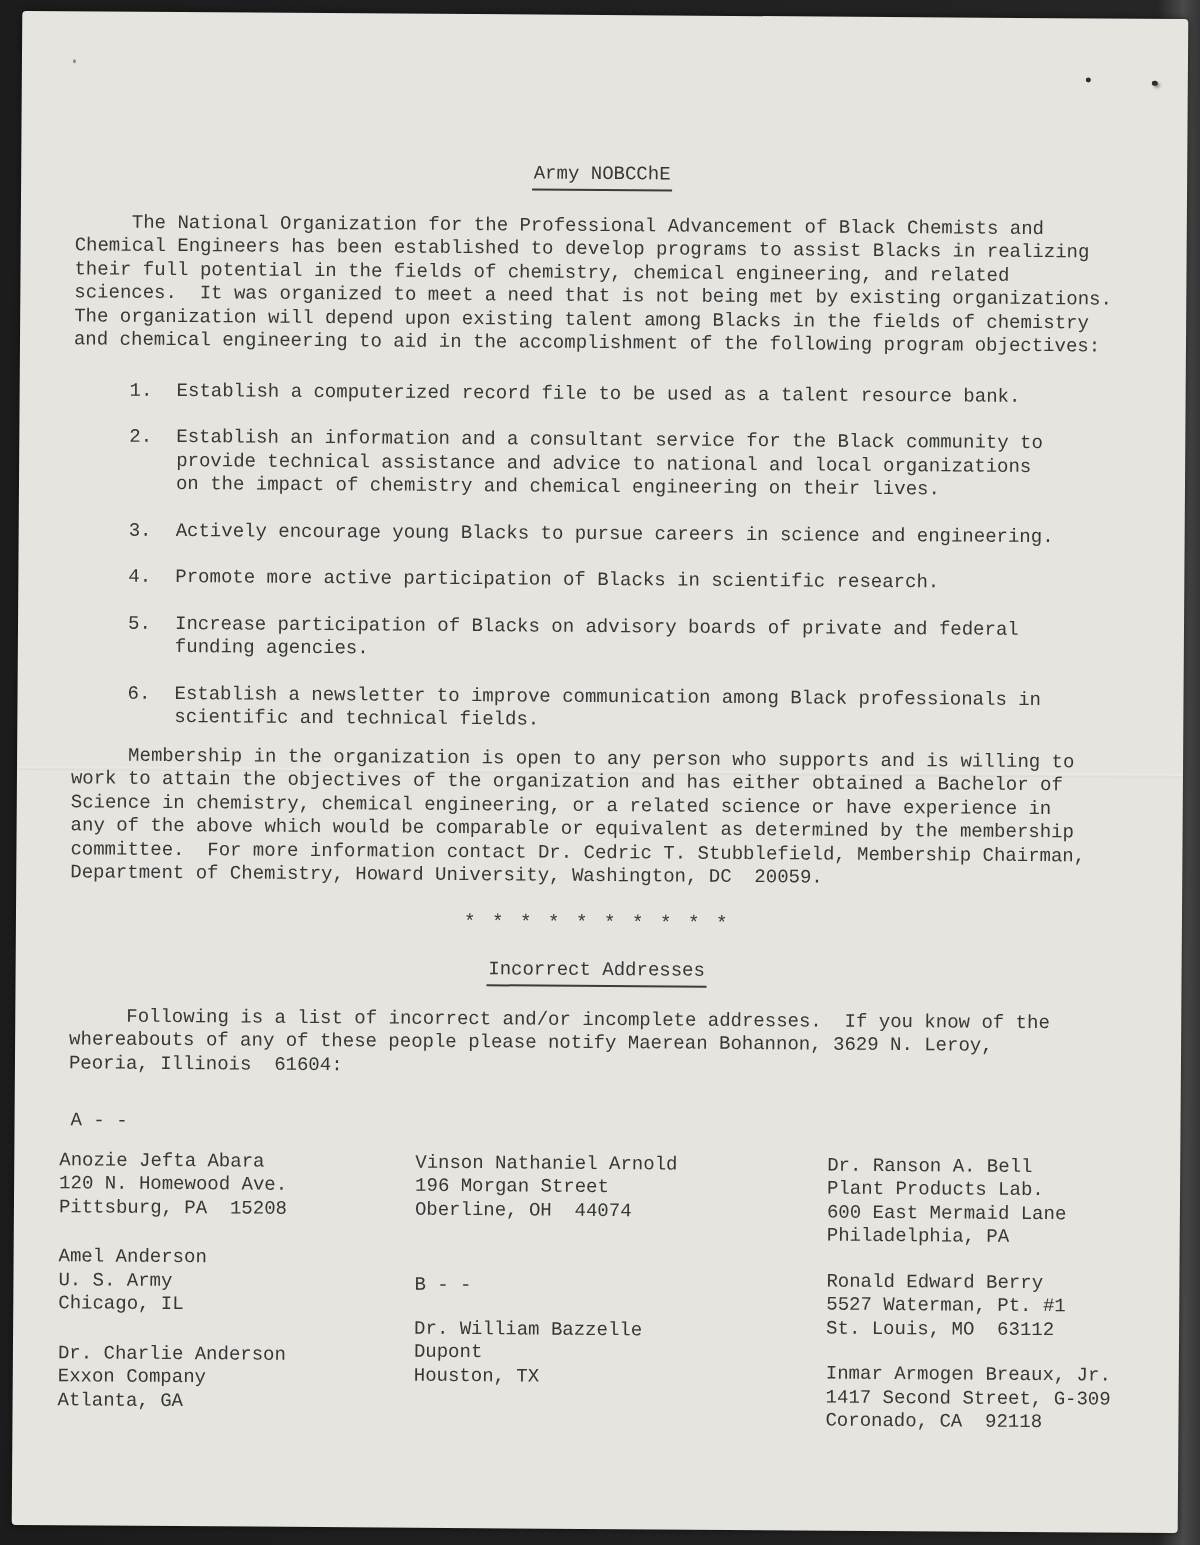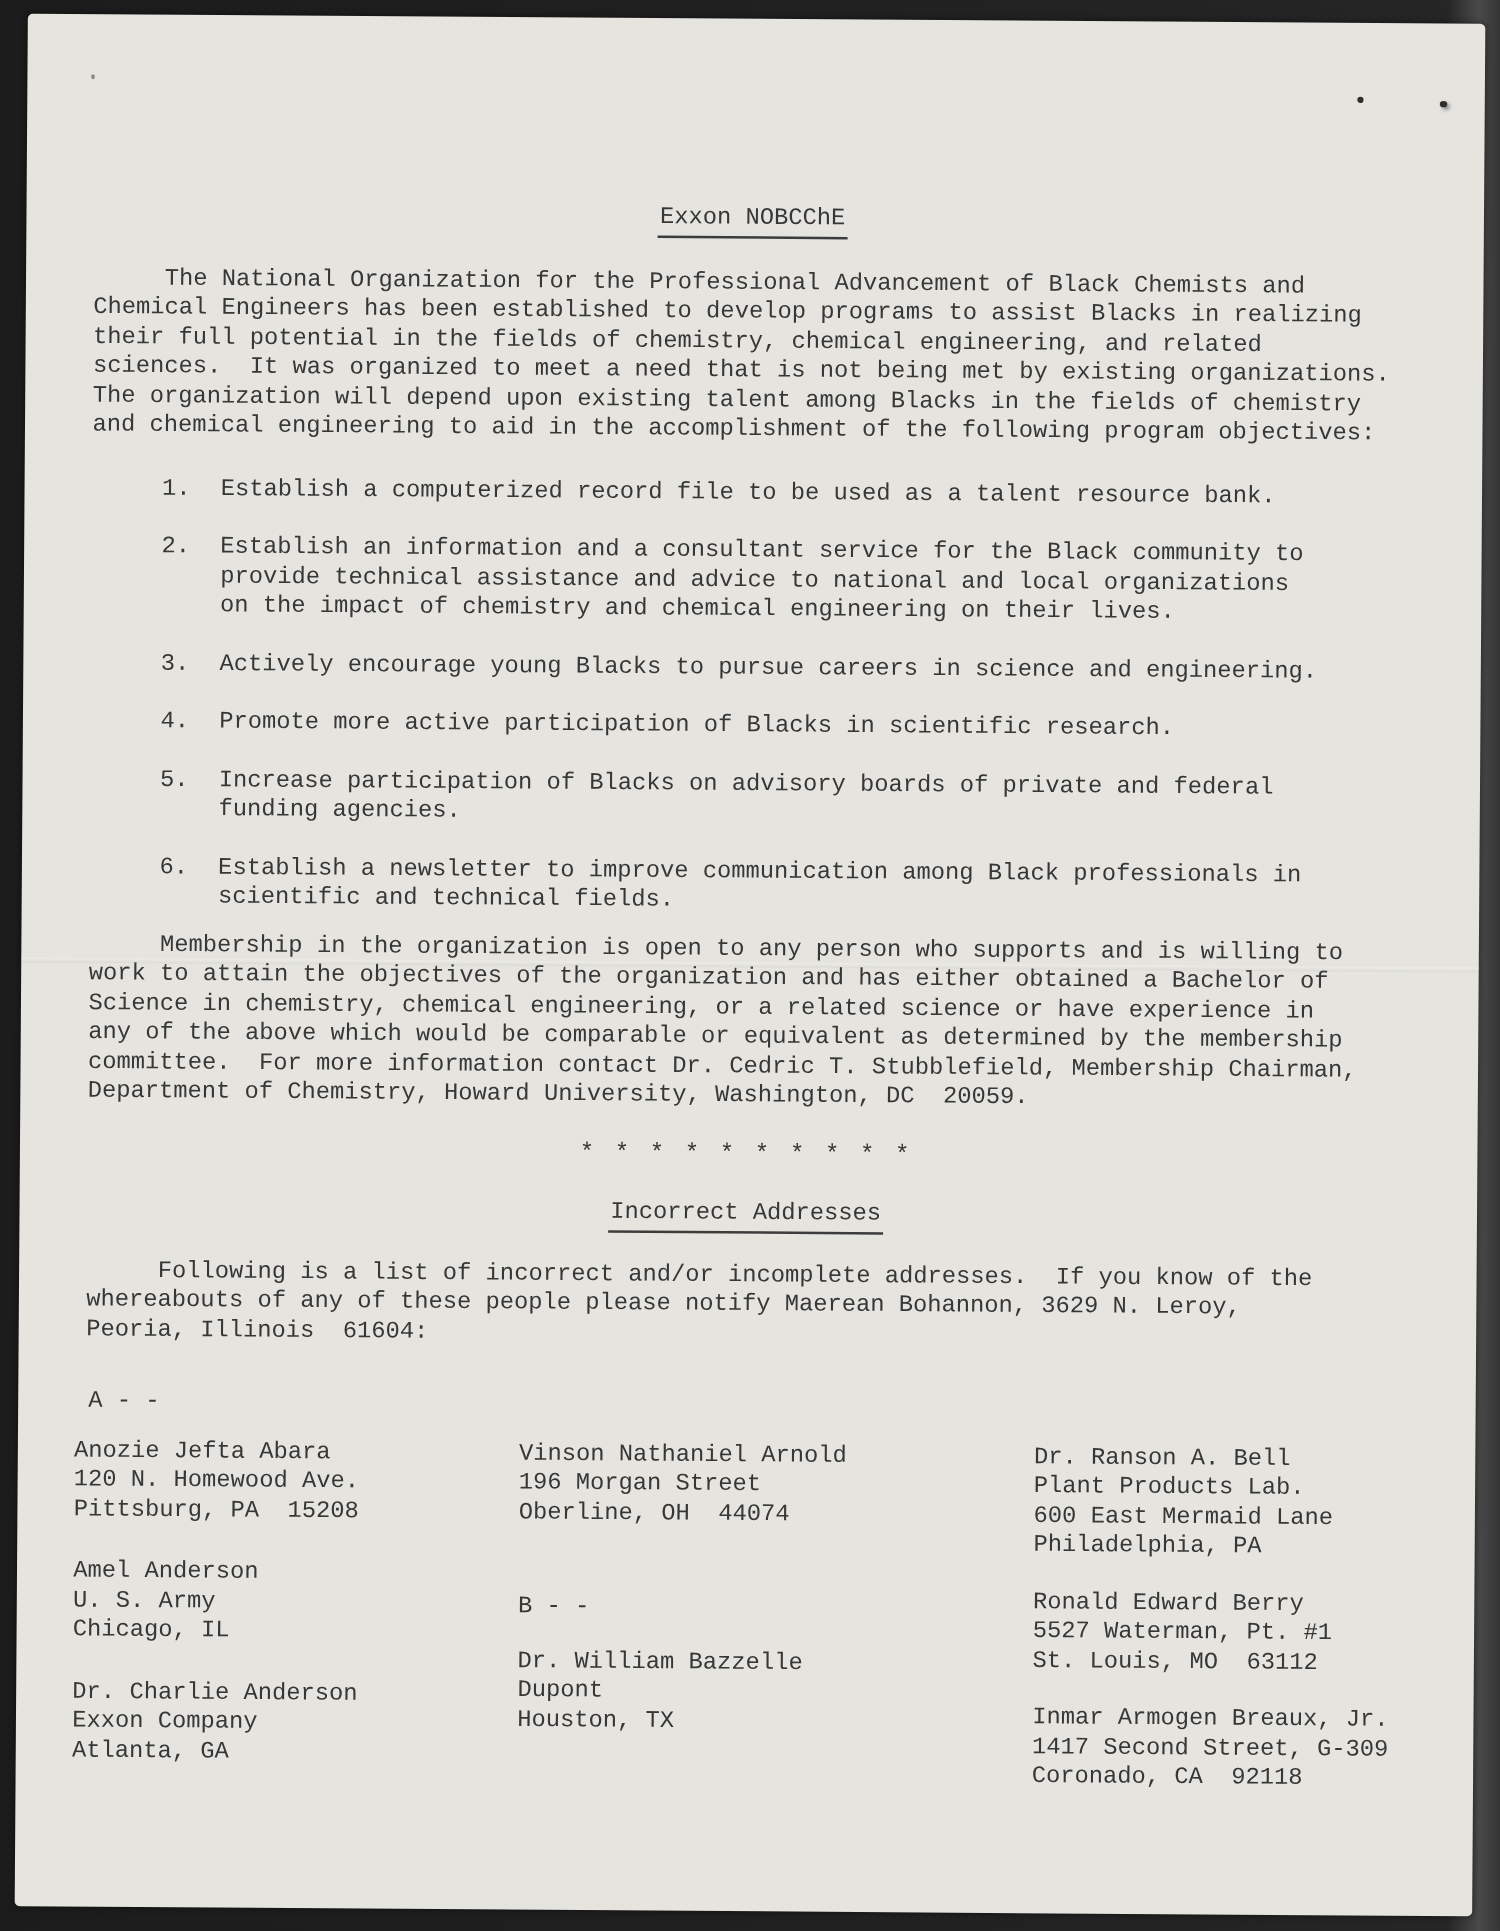--- a/index.html
+++ b/index.html
@@ -58,21 +58,21 @@
 <body>
 
 <div class="paper">
   <div class="speck s0"></div>
   <div class="speck s1"></div>
   <div class="speck s2"></div>
   <div class="crease"></div>
 
   <div class="content">
 
-    <h1><span class="underlined">Exxon NOBCChE</span></h1>
+    <h1><span class="underlined">Army NOBCChE</span></h1>
 
     <p class="intro">     The National Organization for the Professional Advancement of Black Chemists and
 Chemical Engineers has been established to develop programs to assist Blacks in realizing
 their full potential in the fields of chemistry, chemical engineering, and related
 sciences.  It was organized to meet a need that is not being met by existing organizations.
 The organization will depend upon existing talent among Blacks in the fields of chemistry
 and chemical engineering to aid in the accomplishment of the following program objectives:</p>
 
     <ol class="objectives">
       <li>

